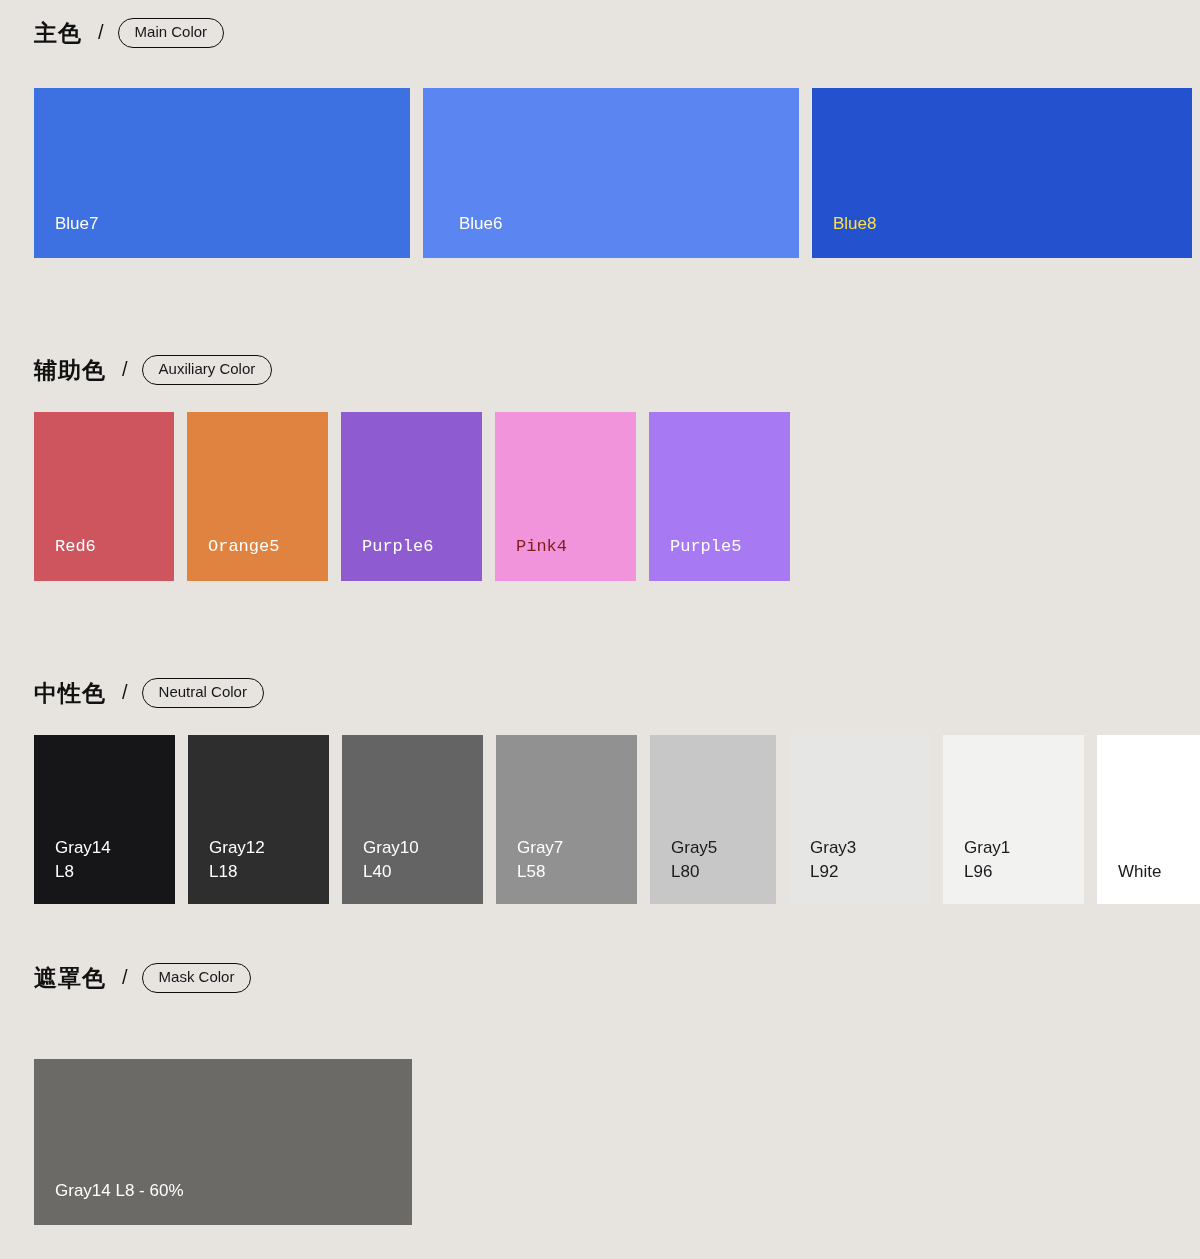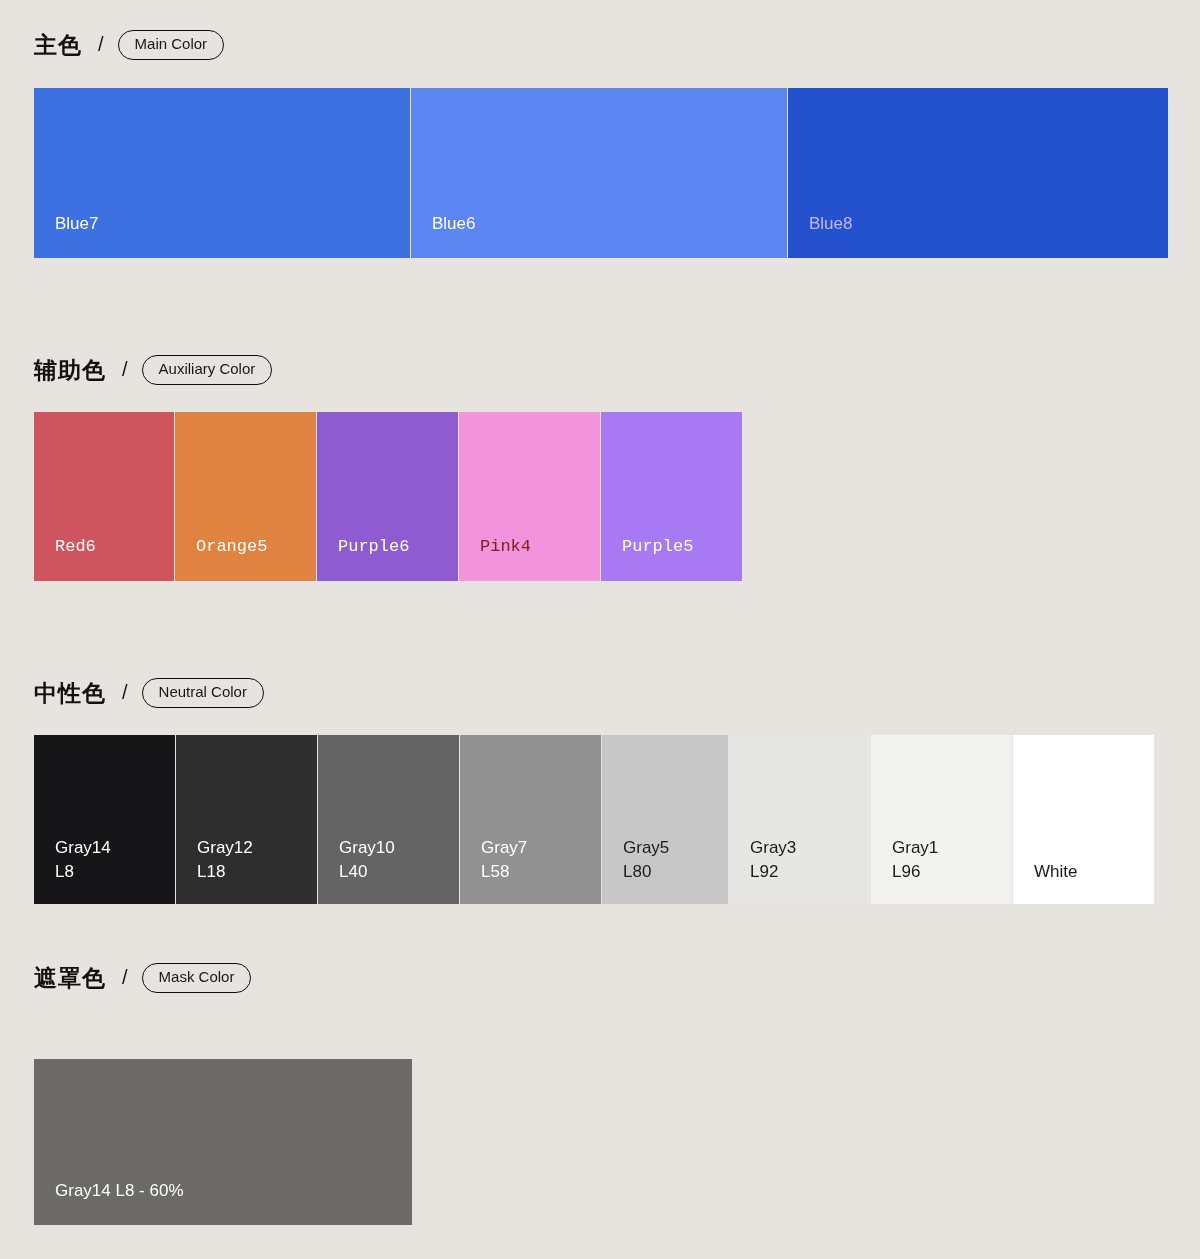--- a/index.html
+++ b/index.html
@@ -57,21 +57,21 @@
     line-height: 1.1;
     white-space: nowrap;
     background: transparent;
   }
 
   
   .swatch-row {
     position: absolute;
     left: 34px;
     display: flex;
-    gap: 1px;
+    gap: 13px;
   }
 
   .swatch {
     position: relative;
     display: flex;
     align-items: flex-end;
   }
 
   .swatch-label {
     font-size: 17px;
@@ -98,37 +98,37 @@
 
   
   #row-mask { top: 1059px; height: 166px; }
   #row-mask .swatch { height: 166px; }
 </style>
 </head>
 <body style="background: rgb(231, 228, 223);">
 
 <div class="page">
 
-  <div class="section" id="section-main" style="top:28px;">
+  <div class="section" id="section-main" style="top:16px;">
     <div class="section-header">
       <span class="section-title-cn">主色</span>
       <span class="section-slash">/</span>
       <span class="section-pill">Main Color</span>
     </div>
   </div>
 
   <div class="swatch-row" id="row-main">
     <div class="swatch" style="background: rgb(61, 112, 224); width: 376px;">
       <span class="swatch-label light" style="color: rgb(255, 255, 255);">Blue7</span>
     </div>
-    <div class="swatch" style="background: rgb(91, 133, 240); width: 376px;">
+    <div class="swatch" style="background: rgb(91, 133, 240); width: 376px; padding-left: 15px;">
       <span class="swatch-label light" style="color: rgb(255, 255, 255);">Blue6</span>
     </div>
     <div class="swatch" style="background: rgb(36, 81, 206); width: 380px;">
-      <span class="swatch-label light" style="color: #c4b5fd;">Blue8</span>
+      <span class="swatch-label light" style="color: #fde047;">Blue8</span>
     </div>
   </div>
 
   <div class="section" id="section-aux" style="top:353px;">
     <div class="section-header">
       <span class="section-title-cn">辅助色</span>
       <span class="section-slash">/</span>
       <span class="section-pill">Auxiliary Color</span>
     </div>
   </div>

